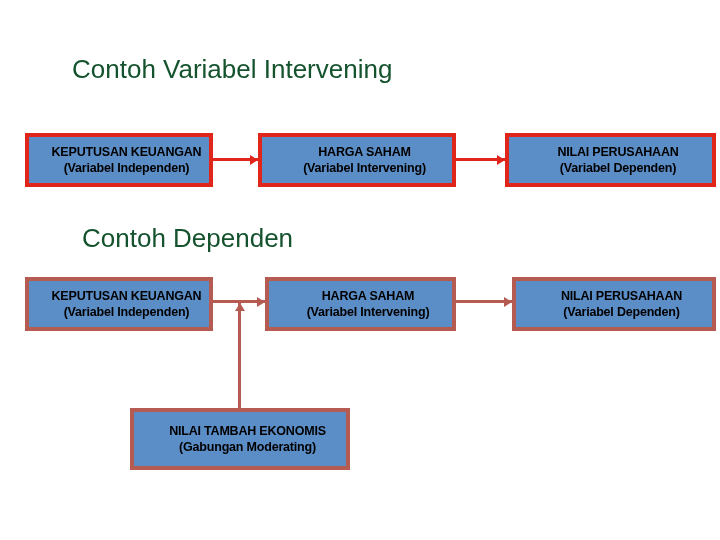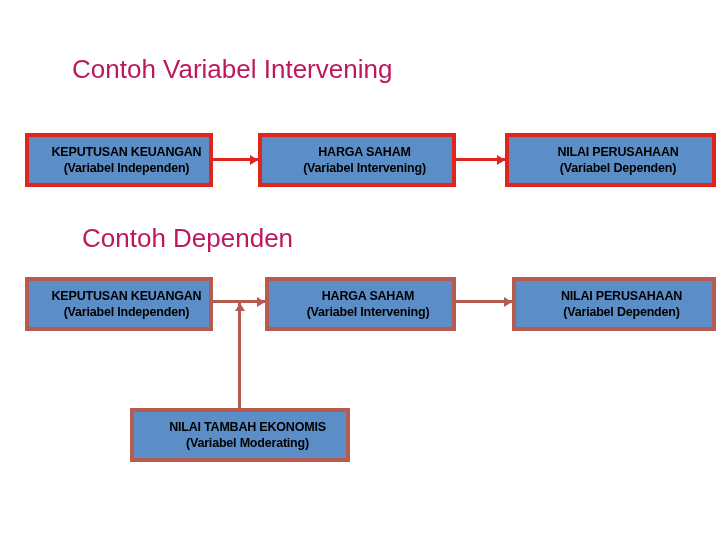--- a/index.html
+++ b/index.html
@@ -15,21 +15,21 @@
     position: relative;
     width: 720px;
     height: 540px;
     background: #ffffff;
     overflow: hidden;
   }
 
   
   .heading {
     position: absolute;
-    color: #be185d;
+    color: #14532d;
     font-weight: 400;
     font-size: 26px;
     line-height: 1.1;
     white-space: nowrap;
     letter-spacing: 0px;
   }
   #heading-intervening { left: 72px;  top: 55px; }
   #heading-gabungan    { left: 82px;  top: 224px; }
 
   
@@ -60,21 +60,21 @@
   #box-r1-independen  { left: 25px;  top: 133px; width: 188px; height: 54px; }
   #box-r1-intervening { left: 258px; top: 133px; width: 198px; height: 54px; }
   #box-r1-dependen    { left: 505px; top: 133px; width: 211px; height: 54px; }
 
   
   #box-r2-independen  { left: 25px;  top: 277px; width: 188px; height: 54px; }
   #box-r2-intervening { left: 265px; top: 277px; width: 191px; height: 54px; }
   #box-r2-dependen    { left: 512px; top: 277px; width: 204px; height: 54px; }
 
   
-  #box-moderating { left: 130px; top: 408px; width: 220px; height: 54px; }
+  #box-moderating { left: 130px; top: 408px; width: 220px; height: 62px; }
 
   
   .connector-line {
     position: absolute;
   }
   .h-line {
     height: 3px;
   }
   .v-line {
     width: 3px;
@@ -160,21 +160,21 @@
     <span class="ln">(Variabel Intervening)</span>
   </div>
 
   <div class="concept-box muted-border" id="box-r2-dependen">
     <span class="ln">NILAI PERUSAHAAN</span>
     <span class="ln">(Variabel Dependen)</span>
   </div>
 
   <div class="concept-box muted-border" id="box-moderating">
     <span class="ln">NILAI TAMBAH EKONOMIS</span>
-    <span class="ln">(Variabel Moderating)</span>
+    <span class="ln">(Gabungan Moderating)</span>
   </div>
 
   <div class="connector-line h-line muted-line" id="conn-r2-a-line"></div>
   <div class="arrow-right muted-arrow" id="conn-r2-a-head"></div>
 
   <div class="connector-line h-line muted-line" id="conn-r2-b-line"></div>
   <div class="arrow-right muted-arrow" id="conn-r2-b-head"></div>
 
   <div class="connector-line v-line muted-line" id="conn-mod-line"></div>
   <div class="arrow-up muted-arrow" id="conn-mod-head"></div>

